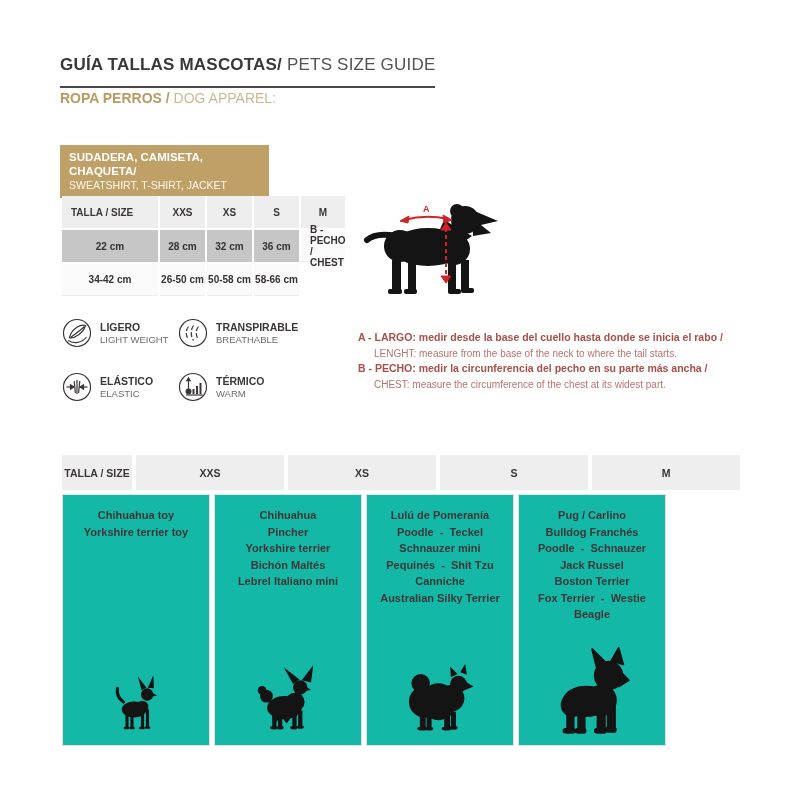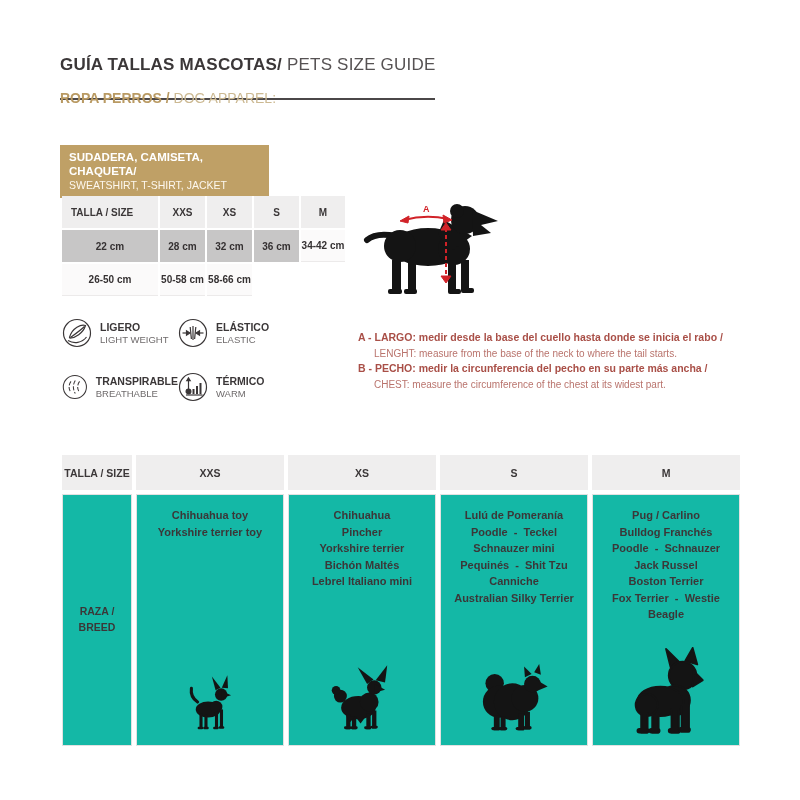--- a/index.html
+++ b/index.html
@@ -1,21 +1,21 @@
 <!DOCTYPE html>
 <html><head>
 <meta charset="utf-8">
 <style>
   html,body{margin:0;padding:0;background:#fff;}
   .page{position:relative;width:800px;height:800px;background:#ffffff;overflow:hidden;
         font-family:"Liberation Sans", sans-serif;color:#343031;}
 
   
   .title{position:absolute;left:60px;top:44px;font-size:17px;letter-spacing:.2px;
-         padding-bottom:23px;border-bottom:2px solid #4b4748;white-space:nowrap;}
+         padding-bottom:11px;border-bottom:2px solid #4b4748;white-space:nowrap;}
   .title .es{font-weight:700;color:#3b3738;}
   .title .en{font-weight:400;color:#565253;}
   .subtitle{position:absolute;left:60px;top:90px;font-size:14px;white-space:nowrap;}
   .subtitle .es{font-weight:700;color:#b99a63;}
   .subtitle .en{font-weight:400;color:#ccb992;}
 
   
   .banner{position:absolute;left:60px;top:145px;width:182px;background:#bfa066;
           color:#fff;padding:5px 18px 6px 9px;line-height:1.25;}
   .banner .l1{font-size:11.5px;font-weight:700;}
@@ -84,20 +84,21 @@
     <div class="cell hdr">XXS</div>
     <div class="cell hdr">XS</div>
     <div class="cell hdr">S</div>
     <div class="cell hdr">M</div>
 
     <div class="cell rowa">22 cm</div>
     <div class="cell rowa">28 cm</div>
     <div class="cell rowa">32 cm</div>
     <div class="cell rowa">36 cm</div>
 
+    <div class="cell rowb rowlabel">B - PECHO / CHEST</div>
     <div class="cell rowb">34-42 cm</div>
     <div class="cell rowb">26-50 cm</div>
     <div class="cell rowb">50-58 cm</div>
     <div class="cell rowb">58-66 cm</div>
   </div>
 
   <div class="diagram">
     <svg width="155" height="118" viewBox="0 0 155 118">
       <g fill="#141414">
         <path d="M34,46 Q14,42 5,50" stroke="#141414" stroke-width="6" fill="none" stroke-linecap="round"></path>
@@ -142,49 +143,49 @@
         </g>
       </svg>
       <div class="labels">
         <div class="es">LIGERO</div>
         <div class="en">LIGHT WEIGHT</div>
       </div>
     </div>
 
     <div class="feature">
       <svg width="30" height="30" viewBox="0 0 30 30">
+        <g stroke="#3a3637" fill="none" stroke-width="1.2">
+          <circle cx="15" cy="15" r="13.5"></circle>
+          <path d="M10.5,8.5 c-3,4 -3,9 0,13" stroke-dasharray="5 2"></path>
+          <path d="M15.5,7.5 c-3,4.5 -3,10.5 0,15" stroke-dasharray="5 2"></path>
+          <path d="M20.5,8.5 c-3,4 -3,9 0,13" stroke-dasharray="5 2"></path>
+        </g>
+      </svg>
+      <div class="labels">
+        <div class="es">TRANSPIRABLE</div>
+        <div class="en">BREATHABLE</div>
+      </div>
+    </div>
+
+    <div class="feature">
+      <svg width="30" height="30" viewBox="0 0 30 30">
         <g stroke="#3a3637" fill="#3a3637" stroke-width="1.2">
           <circle cx="15" cy="15" r="13.5" fill="none"></circle>
           <line x1="4.5" y1="15" x2="10" y2="15"></line>
           <polygon points="12,15 8.5,12.8 8.5,17.2"></polygon>
           <line x1="25.5" y1="15" x2="20" y2="15"></line>
           <polygon points="18,15 21.5,12.8 21.5,17.2"></polygon>
           <line x1="15" y1="8" x2="15" y2="22"></line>
           <line x1="12.2" y1="9" x2="13.4" y2="21"></line>
           <line x1="17.8" y1="9" x2="16.6" y2="21"></line>
         </g>
       </svg>
       <div class="labels">
         <div class="es">ELÁSTICO</div>
         <div class="en">ELASTIC</div>
-      </div>
-    </div>
-
-    <div class="feature">
-      <svg width="30" height="30" viewBox="0 0 30 30">
-        <g stroke="#3a3637" fill="none" stroke-width="1.2">
-          <circle cx="15" cy="15" r="13.5"></circle>
-          <path d="M10.5,8.5 c-3,4 -3,9 0,13" stroke-dasharray="5 2"></path>
-          <path d="M15.5,7.5 c-3,4.5 -3,10.5 0,15" stroke-dasharray="5 2"></path>
-          <path d="M20.5,8.5 c-3,4 -3,9 0,13" stroke-dasharray="5 2"></path>
-        </g>
-      </svg>
-      <div class="labels">
-        <div class="es">TRANSPIRABLE</div>
-        <div class="en">BREATHABLE</div>
       </div>
     </div>
 
     <div class="feature">
       <svg width="30" height="30" viewBox="0 0 30 30">
         <g stroke="#3a3637" fill="#3a3637" stroke-width="1.2">
           <circle cx="15" cy="15" r="13.5" fill="none"></circle>
           <line x1="10.5" y1="8.5" x2="10.5" y2="18"></line>
           <circle cx="10.5" cy="19.5" r="2.4"></circle>
           <polygon points="10.5,5.8 8.8,8.6 12.2,8.6"></polygon>
@@ -210,26 +211,20 @@
 
   <div class="breed-hdr">
     <div class="hcell w-label">TALLA /  SIZE</div>
     <div class="hcell w-size">XXS</div>
     <div class="hcell w-size">XS</div>
     <div class="hcell w-size">S</div>
     <div class="hcell w-size">M</div>
   </div>
 
   <div class="breed-body">
-    <div class="bcell w-label">
-      <div class="raza">
-        <span>RAZA /</span>
-        <span>BREED</span>
-      </div>
-    </div>
 
     <div class="bcell w-size">
       <div class="breeds">
         <div class="breed-line">Chihuahua toy</div>
         <div class="breed-line">Yorkshire terrier toy</div>
       </div>
       <div class="dogwrap" style="bottom:12px;">
         <svg width="62" height="62" viewBox="0 0 100 100">
           <g fill="#141414">
             <path d="M30,50 Q18,42 20,28" stroke="#141414" stroke-width="5" fill="none" stroke-linecap="round"></path>

